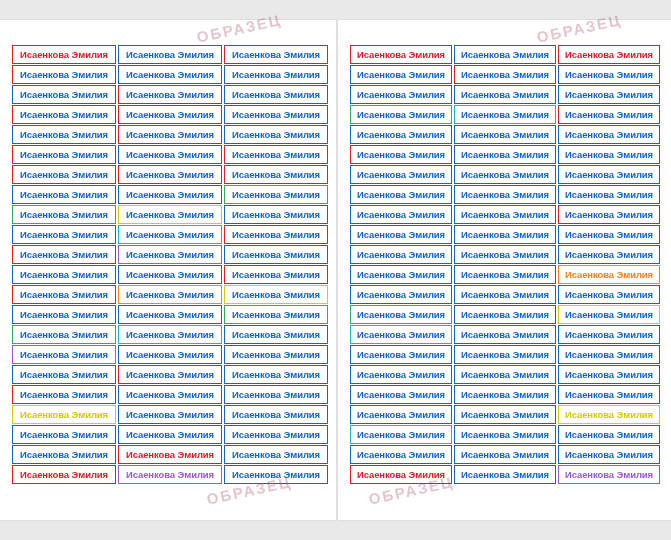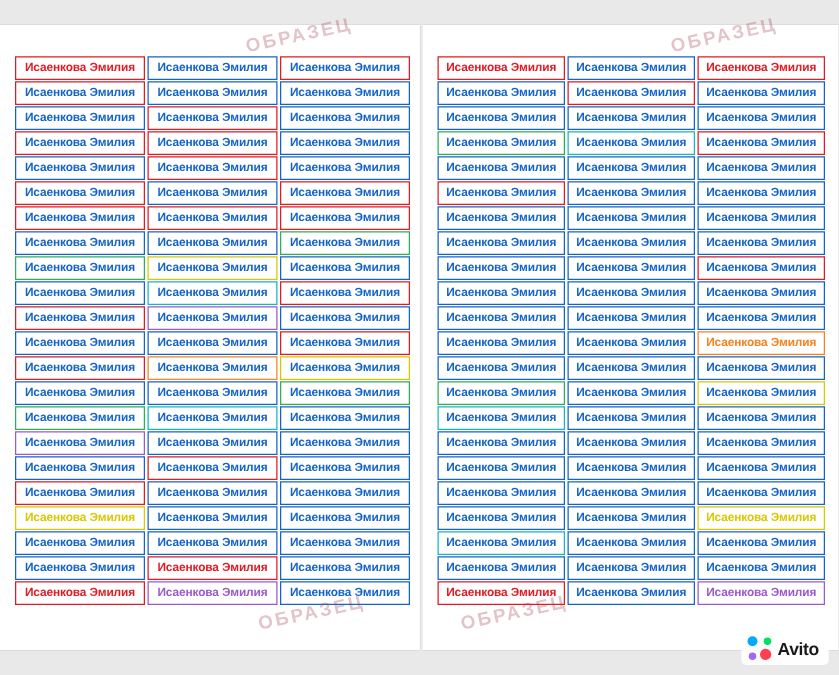--- a/index.html
+++ b/index.html
@@ -527,23 +527,14 @@
           <span style="color: rgb(155, 89, 208);">Исаенкова Эмилия</span>
         </div>
       </div>
   </div>
 
   <div class="watermark" id="wm-1">ОБРАЗЕЦ</div>
   <div class="watermark" id="wm-2">ОБРАЗЕЦ</div>
   <div class="watermark" id="wm-3">ОБРАЗЕЦ</div>
   <div class="watermark" id="wm-4">ОБРАЗЕЦ</div>
 
-  <div id="avito-badge">
-    <span class="dots">
-      <i class="d1"></i>
-        <i class="d2"></i>
-        <i class="d3"></i>
-        <i class="d4"></i>
-    </span>
-    <span class="brand">Avito</span>
-  </div>
 
 </div>
 
 </body></html>

